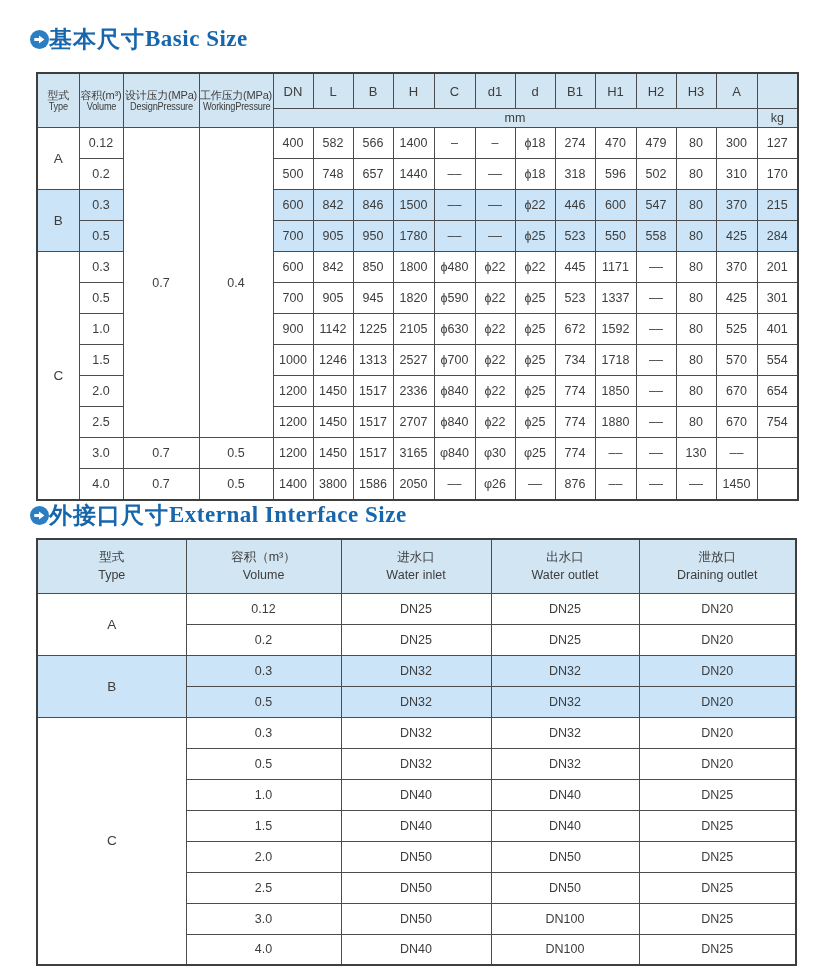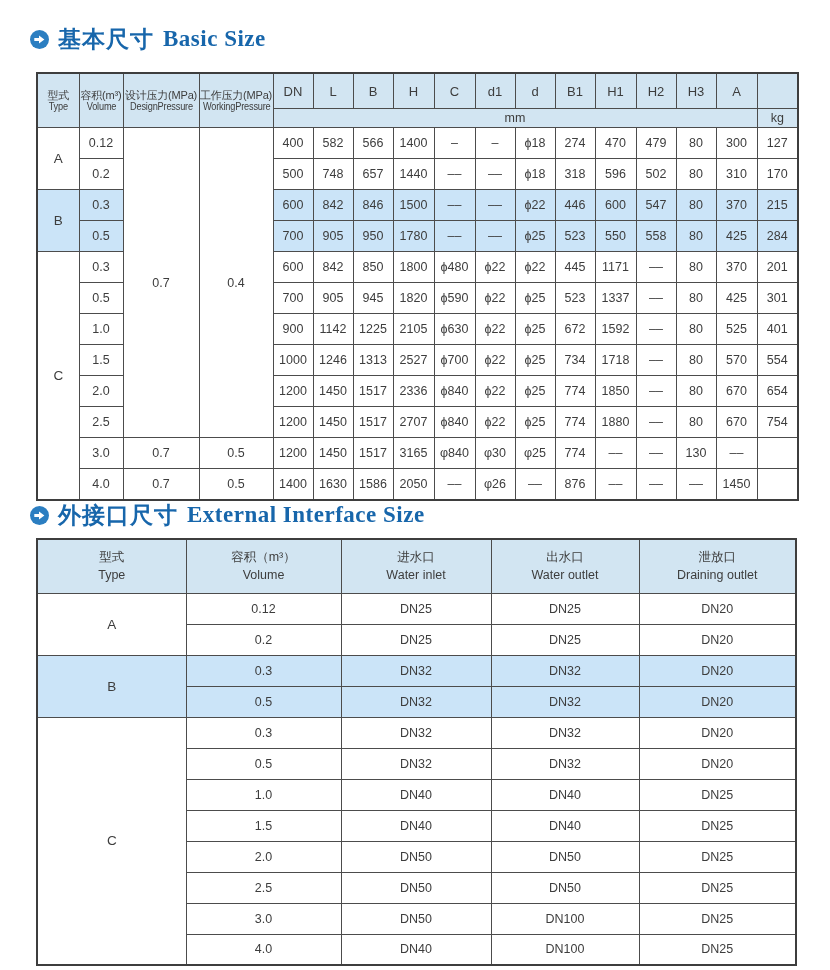--- a/index.html
+++ b/index.html
@@ -8,21 +8,21 @@
     font-family:"Liberation Sans","DejaVu Sans",sans-serif;
     color:#3d3d3d;
     position:relative;
     -webkit-font-smoothing:antialiased;
   }
   .page{position:absolute;inset:0;background:#fff;}
 
   
   .section-title{
     position:absolute;left:30px;height:30px;
-    display:flex;align-items:center;gap:9px;
+    display:flex;align-items:center;
     font-family:"Liberation Serif","DejaVu Serif",serif;
     font-weight:bold;color:#1766ab;white-space:nowrap;
   }
   .section-title .zh{font-size:23px;letter-spacing:1px;}
   .section-title .en{font-size:23px;letter-spacing:0.5px;}
   #title1{top:24px;}
   #title2{top:500px;}
   .title-icon{width:19px;height:19px;display:inline-block;flex:0 0 auto;}
 
   
@@ -315,21 +315,21 @@
           <td class="data-cell">––</td>
           <td class="data-cell">130</td>
           <td class="data-cell">––</td>
           <td class="data-cell"></td>
         </tr>
         <tr>
           <td class="vol-cell">4.0</td>
           <td class="press-cell">0.7</td>
           <td class="press-cell">0.5</td>
           <td class="data-cell">1400</td>
-          <td class="data-cell">1630</td>
+          <td class="data-cell">3800</td>
           <td class="data-cell">1586</td>
           <td class="data-cell">2050</td>
           <td class="data-cell">––</td>
           <td class="data-cell">φ26</td>
           <td class="data-cell">––</td>
           <td class="data-cell">876</td>
           <td class="data-cell">––</td>
           <td class="data-cell">––</td>
           <td class="data-cell">––</td>
           <td class="data-cell">1450</td>

